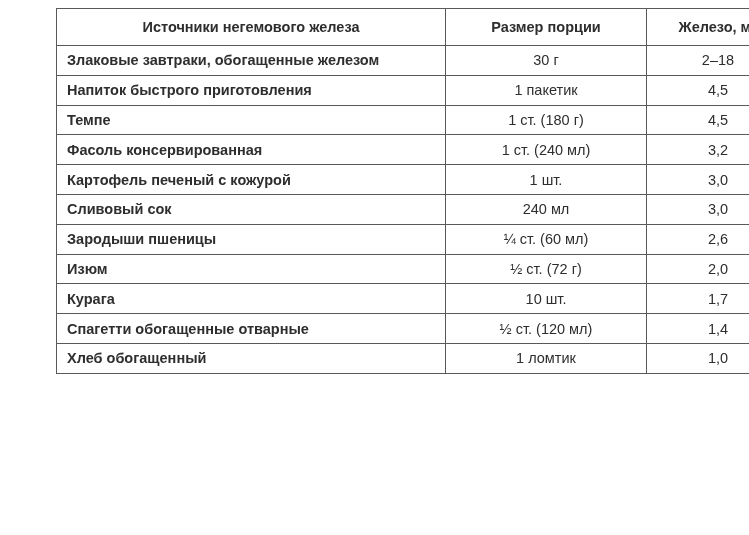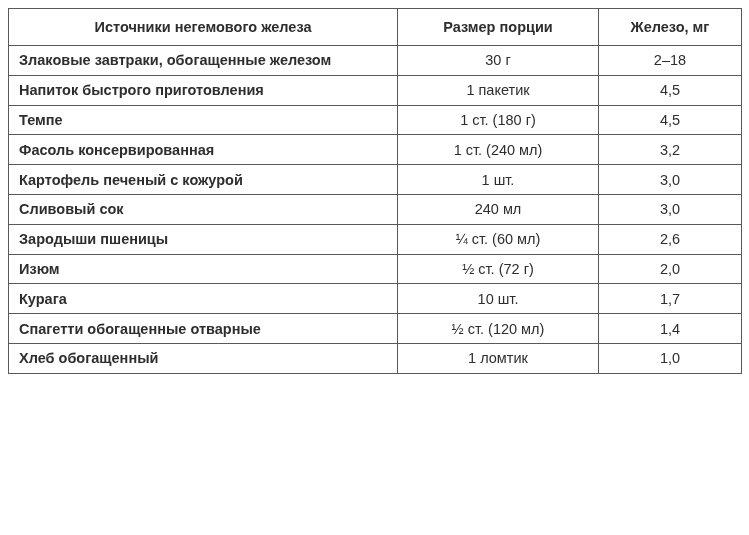--- a/index.html
+++ b/index.html
@@ -9,20 +9,21 @@
     width: 749px;
     height: 535px;
     overflow: hidden;
     font-family: "Liberation Sans", "DejaVu Sans", sans-serif;
   }
   .page {
     box-sizing: border-box;
     width: 602px;
     height: 535px;
     padding: 8px;
+    margin-left: 48px;
   }
   table.iron-table {
     border-collapse: collapse;
     table-layout: fixed;
     width: 733px;
     color: #2e2e2e;
   }
   table.iron-table col.c-source  { width: 389px; }
   table.iron-table col.c-portion { width: 201px; }
   table.iron-table col.c-iron    { width: 143px; }

